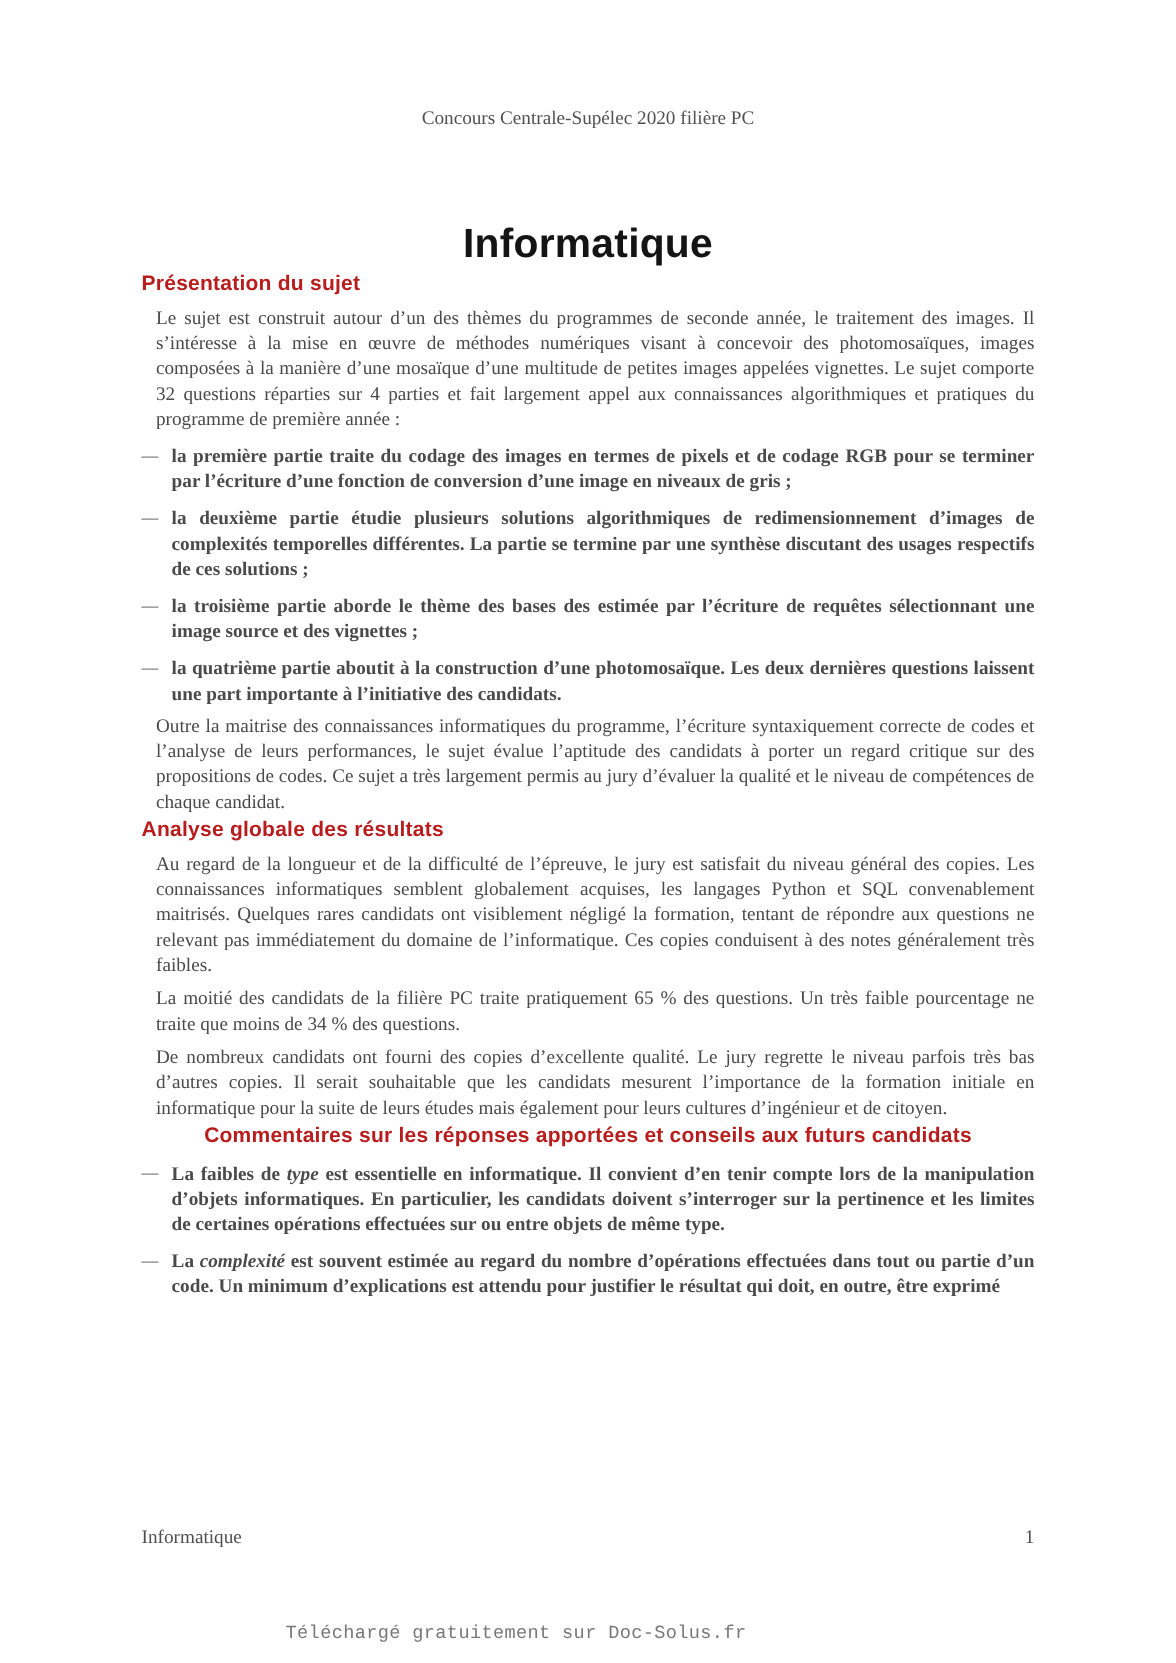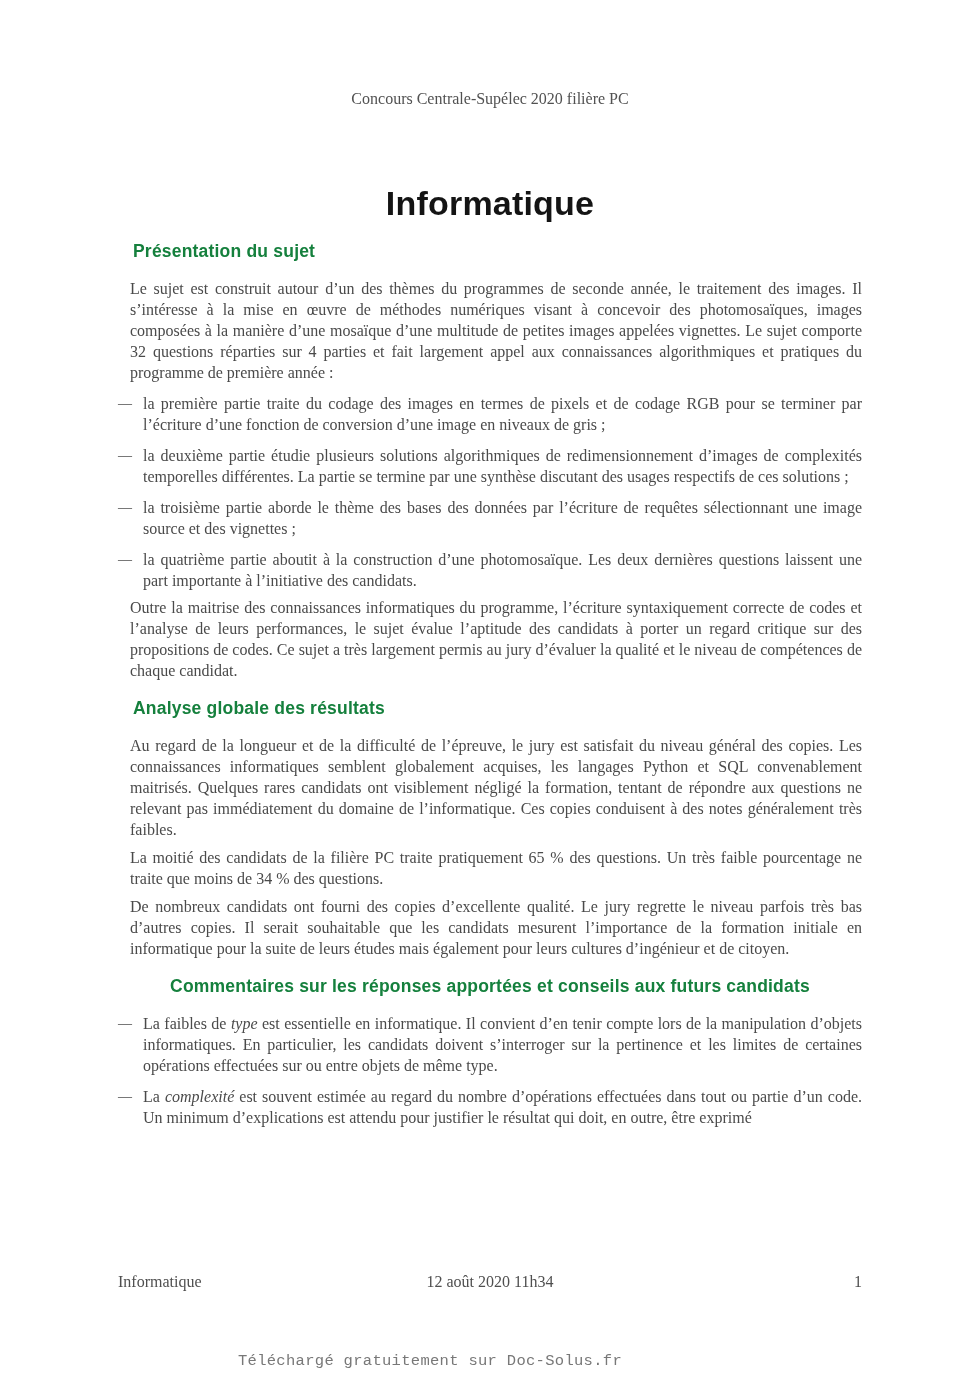--- a/index.html
+++ b/index.html
@@ -29,26 +29,26 @@
     margin: 72px 0 0 0;
     text-align: center;
     font-family: "Liberation Sans", sans-serif;
     font-weight: bold;
     font-size: 34px;
     line-height: 42px;
     color: #141414;
     letter-spacing: 0.2px;
   }
   h2.section-heading {
-    margin: 15px;
+    margin: 0;
     font-family: "Liberation Sans", sans-serif;
     font-weight: bold;
     font-size: 17.5px;
     line-height: 24px;
-    color: #15803d;
+    color: #b91c1c;
     letter-spacing: 0.2px;
   }
   .mt-s1 { margin-top: 34px; }
   .mt-s2 { margin-top: 18px; }
   .mt-s3 { margin-top: 22px; text-align: center; }
   p.body-par {
     margin: 7px 0 0 12px;
     font-size: 16px;
     line-height: 21px;
     text-align: justify;
@@ -67,20 +67,21 @@
   }
   ul.dash-list li:last-child { margin-bottom: 0; }
   .dash {
     flex: 0 0 25px;
     font-size: 14px;
     color: #4a4a4a;
   }
   .item-text {
     flex: 1;
     text-align: justify;
+    font-weight: bold;
   }
   .it { font-style: italic; }
   .footer {
     position: absolute;
     top: 1271px;
     left: 118px;
     width: 744px;
     display: flex;
     font-size: 16px;
     line-height: 21px;
@@ -117,21 +118,21 @@
       <li>
         <span class="dash">—</span>
         <span class="item-text">la première partie traite du codage des images en termes de pixels et de codage RGB pour se terminer par l’écriture d’une fonction de conversion d’une image en niveaux de gris ;</span>
       </li>
       <li>
         <span class="dash">—</span>
         <span class="item-text">la deuxième partie étudie plusieurs solutions algorithmiques de redimensionnement d’images de complexités temporelles différentes. La partie se termine par une synthèse discutant des usages respectifs de ces solutions ;</span>
       </li>
       <li>
         <span class="dash">—</span>
-        <span class="item-text">la troisième partie aborde le thème des bases des données par l’écriture de requêtes sélectionnant une image source et des vignettes ;</span>
+        <span class="item-text">la troisième partie aborde le thème des bases des estimée par l’écriture de requêtes sélectionnant une image source et des vignettes ;</span>
       </li>
       <li>
         <span class="dash">—</span>
         <span class="item-text">la quatrième partie aboutit à la construction d’une photomosaïque. Les deux dernières questions laissent une part importante à l’initiative des candidats.</span>
       </li>
     </ul>
     <p class="body-par tight">Outre la maitrise des connaissances informatiques du programme, l’écriture syntaxiquement correcte de codes et l’analyse de leurs performances, le sujet évalue l’aptitude des candidats à porter un regard critique sur des propositions de codes. Ce sujet a très largement permis au jury d’évaluer la qualité et le niveau de compétences de chaque candidat.</p>
 
     <h2 class="section-heading mt-s2">Analyse globale des résultats</h2>
     <p class="body-par">Au regard de la longueur et de la difficulté de l’épreuve, le jury est satisfait du niveau général des copies. Les connaissances informatiques semblent globalement acquises, les langages Python et SQL convenablement maitrisés. Quelques rares candidats ont visiblement négligé la formation, tentant de répondre aux questions ne relevant pas immédiatement du domaine de l’informatique. Ces copies conduisent à des notes généralement très faibles.</p>
@@ -147,18 +148,17 @@
       <li>
         <span class="dash">—</span>
         <span class="item-text"><span>La </span><span class="it">complexité</span><span> est souvent estimée au regard du nombre d’opérations effectuées dans tout ou partie d’un code. Un minimum d’explications est attendu pour justifier le résultat qui doit, en outre, être exprimé</span></span>
       </li>
     </ul>
 
   </div>
 
   <div class="footer">
     <span class="f-left">Informatique</span>
-    <span class="f-center">12 août 2020 11h34</span>
     <span class="f-right">1</span>
   </div>
 
   <div class="watermark">Téléchargé gratuitement sur Doc-Solus.fr</div>
 </div>
 
 </body></html>

